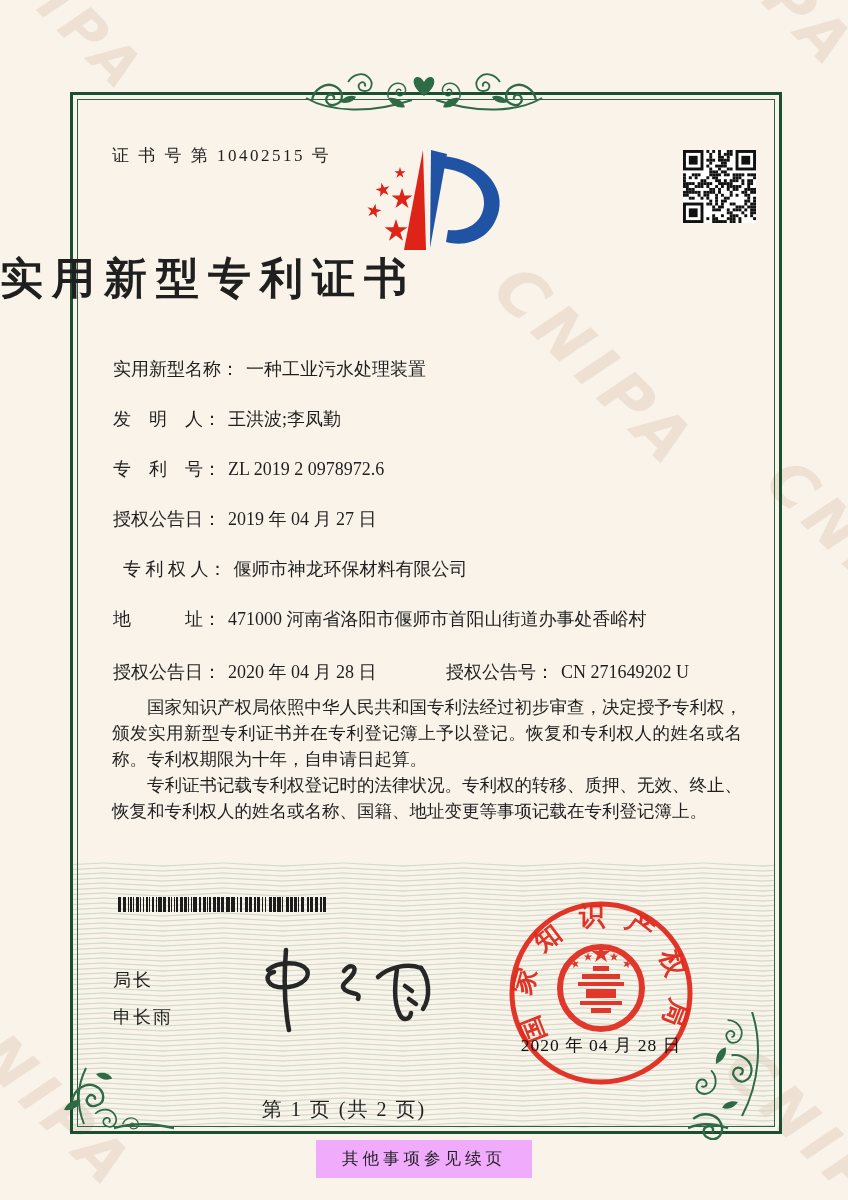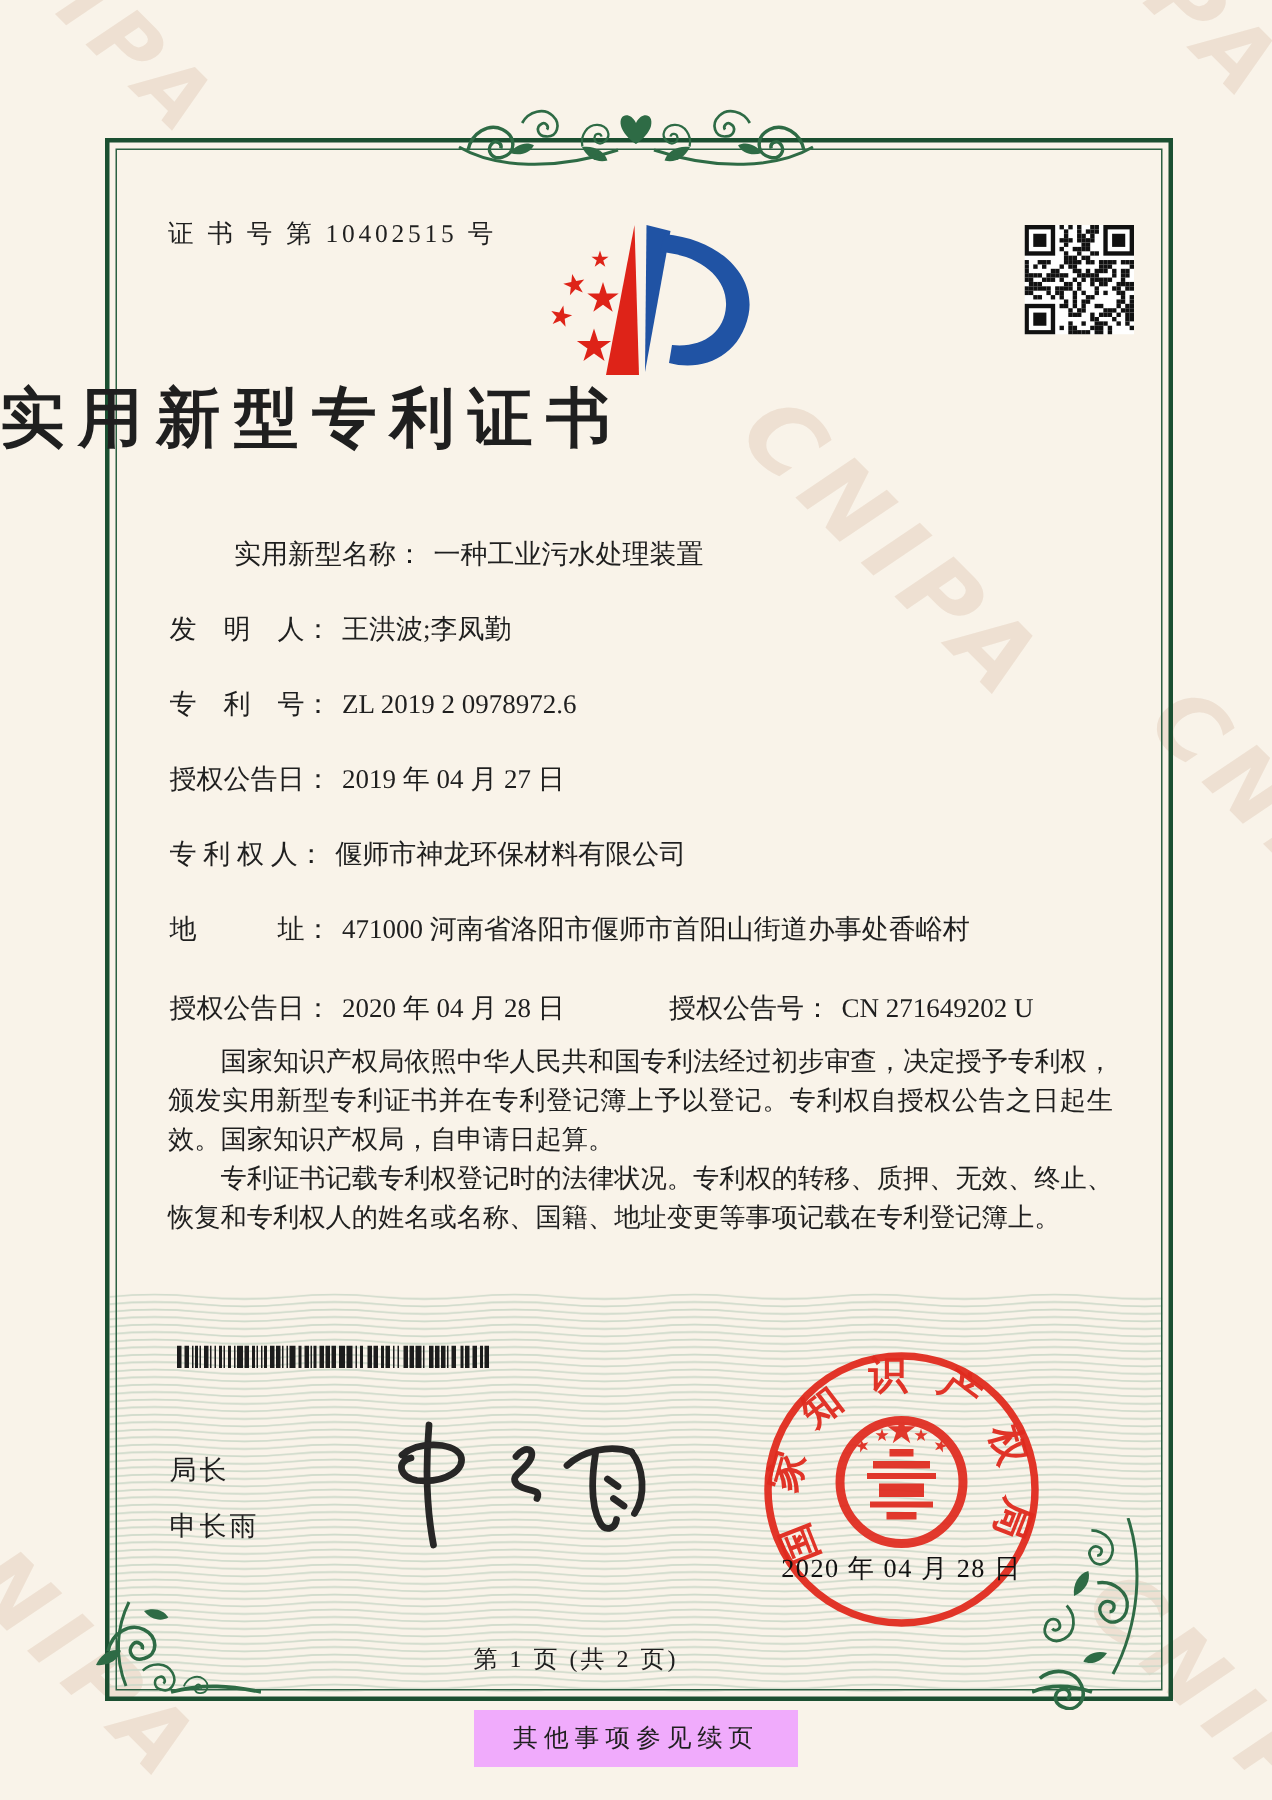--- a/index.html
+++ b/index.html
@@ -29,21 +29,21 @@
              line-height:26px;text-align:justify;z-index:3;}
   .body-text p{margin:0;text-indent:2em;}
   .barcode{position:absolute;left:118px;top:897px;z-index:3;}
   .sig-label{position:absolute;left:113px;z-index:3;font-family:"DejaVu Sans","Liberation Sans",sans-serif;
              font-size:18px;letter-spacing:2px;}
   .sig-script{position:absolute;left:248px;top:944px;z-index:4;}
   .seal{position:absolute;left:506px;top:898px;z-index:4;}
   .seal-date{position:absolute;left:500px;top:1033px;width:202px;text-align:center;
              font-size:17.5px;letter-spacing:1px;color:#111;z-index:5;}
   .pageinfo{position:absolute;left:0;top:1096px;width:688px;text-align:center;
-            font-size:16px;letter-spacing:2px;z-index:3;margin-left:40px;}
+            font-size:20px;letter-spacing:2px;z-index:3;}
   .contnote{position:absolute;left:50%;transform:translateX(-50%);top:1140px;
             background:#f0abfc;padding:8px 26px;font-size:16.5px;letter-spacing:4px;z-index:3;}
 </style>
 </head>
 <body>
 
 <div class="page">
 
   <div class="wm" style="left:-58px;top:-30px;font-size:56px;">CNIPA</div>
   <div class="wm" style="left:640px;top:-62px;font-size:60px;">CNIPA</div>
@@ -349,47 +349,47 @@
       <rect x="24" y="17" width="1" height="1" fill="#111"></rect>
       <rect x="24" y="18" width="1" height="1" fill="#111"></rect>
       <rect x="24" y="19" width="1" height="1" fill="#111"></rect>
       <rect x="24" y="20" width="1" height="1" fill="#111"></rect>
       <rect x="24" y="21" width="1" height="1" fill="#111"></rect>
       <rect x="24" y="23" width="1" height="1" fill="#111"></rect>
     </svg>
 
   <div class="title">实用新型专利证书</div>
 
-  <div class="row" style="top:357px;margin-left:43px;">
+  <div class="row" style="top:357px;">
     <span class="lbl">实用新型名称：</span><span>一种工业污水处理装置</span>
   </div>
   <div class="row" style="top:407px;">
     <span class="lbl">发　明　人：</span><span>王洪波;李凤勤</span>
   </div>
   <div class="row" style="top:457px;">
     <span class="lbl">专　利　号：</span><span>ZL 2019 2 0978972.6</span>
   </div>
   <div class="row" style="top:507px;">
     <span class="lbl">授权公告日：</span><span>2019 年 04 月 27 日</span>
   </div>
-  <div class="row" style="top:557px;">
+  <div class="row" style="top:557px;margin-left:10px;">
     <span class="lbl">专 利 权 人：</span><span>偃师市神龙环保材料有限公司</span>
   </div>
   <div class="row" style="top:607px;">
     <span class="lbl">地　　　址：</span><span>471000 河南省洛阳市偃师市首阳山街道办事处香峪村</span>
   </div>
   <div class="row" style="top:660px;">
     <span class="lbl">授权公告日：</span><span>2020 年 04 月 28 日</span>
     <span class="grant2">
       <span class="lbl">授权公告号：</span><span>CN 271649202 U</span>
     </span>
   </div>
 
   <div class="body-text">
-    <p>国家知识产权局依照中华人民共和国专利法经过初步审查，决定授予专利权，颁发实用新型专利证书并在专利登记簿上予以登记。专利权自授权公告之日起生效。国家知识产权局，自申请日起算。</p>
+    <p>国家知识产权局依照中华人民共和国专利法经过初步审查，决定授予专利权，颁发实用新型专利证书并在专利登记簿上予以登记。恢复和专利权人的姓名或名称。专利权期限为十年，自申请日起算。</p>
     <p>专利证书记载专利权登记时的法律状况。专利权的转移、质押、无效、终止、恢复和专利权人的姓名或名称、国籍、地址变更等事项记载在专利登记簿上。</p>
   </div>
 
   <svg class="barcode" id="bc" width="212" height="15">
       <rect x="0" y="0" width="3" height="15" fill="#1c1c1c"></rect>
       <rect x="5" y="0" width="3" height="15" fill="#1c1c1c"></rect>
       <rect x="10" y="0" width="1" height="15" fill="#1c1c1c"></rect>
       <rect x="12" y="0" width="2" height="15" fill="#1c1c1c"></rect>
       <rect x="15" y="0" width="1" height="15" fill="#1c1c1c"></rect>
       <rect x="18" y="0" width="3" height="15" fill="#1c1c1c"></rect>

